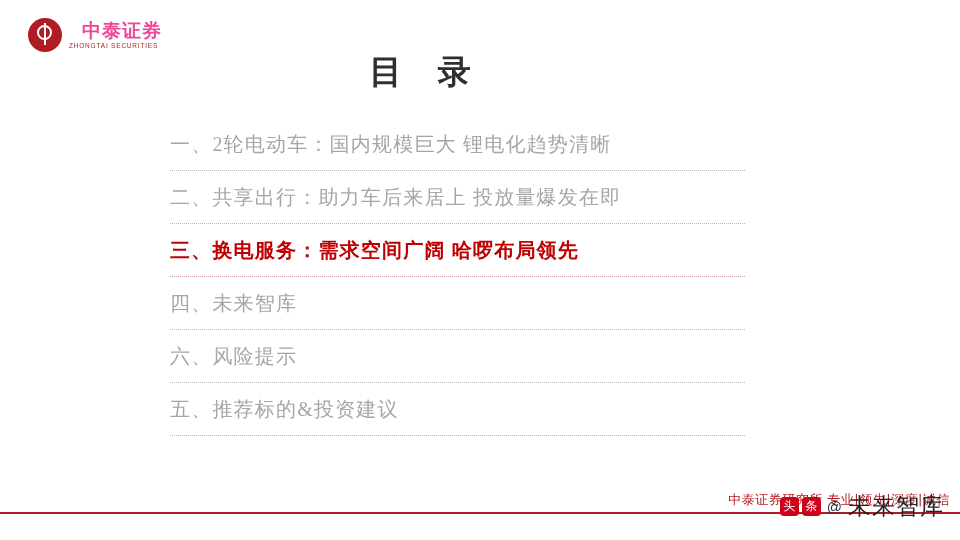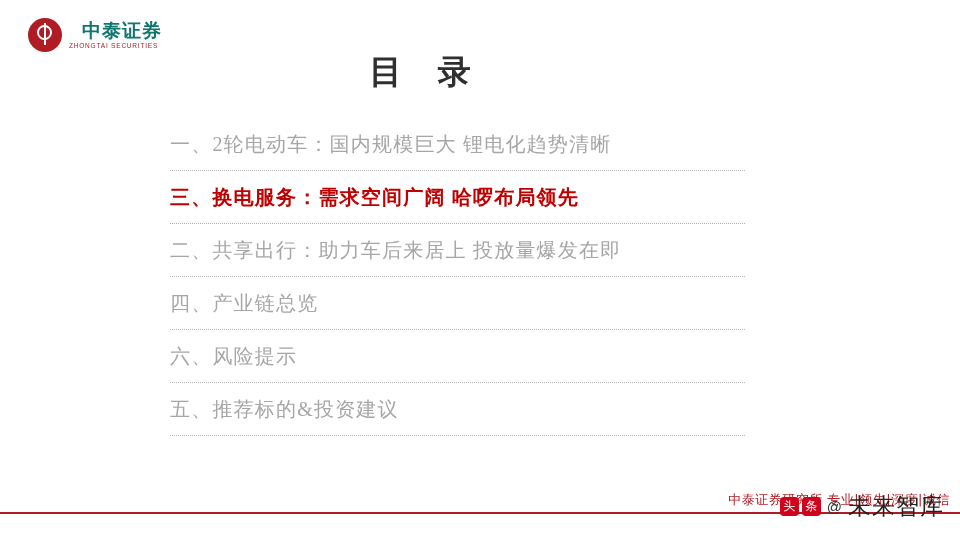--- a/index.html
+++ b/index.html
@@ -60,21 +60,21 @@
   }
   .logo-text-wrap {
     display: flex;
     flex-direction: column;
     justify-content: center;
     line-height: 1;
   }
   .logo-cn {
     font-size: 19px;
     font-weight: bold;
-    color: #0f766e;
+    color: #ec4899;
     letter-spacing: 1px;
     font-family: "DejaVu Sans", sans-serif;
     padding-left: 13px;
   }
   .logo-en {
     font-size: 6.5px;
     color: #b01c24;
     letter-spacing: 0.8px;
     margin-top: 3px;
     font-family: "Liberation Sans", sans-serif;
@@ -185,23 +185,23 @@
     <div class="logo-text-wrap">
       <span class="logo-cn">中泰证券</span>
       <span class="logo-en">ZHONGTAI SECURITIES</span>
     </div>
   </div>
 
   <div class="page-title">目 录</div>
 
   <div class="toc">
     <div class="toc-item">一、2轮电动车：国内规模巨大 锂电化趋势清晰</div>
+    <div class="toc-item">二、共享出行：助力车后来居上 投放量爆发在即</div>
     <div class="toc-item active">三、换电服务：需求空间广阔 哈啰布局领先</div>
-    <div class="toc-item">二、共享出行：助力车后来居上 投放量爆发在即</div>
-    <div class="toc-item">四、产业链总览</div>
+    <div class="toc-item">四、未来智库</div>
     <div class="toc-item">六、风险提示</div>
     <div class="toc-item">五、推荐标的&amp;投资建议</div>
   </div>
 
   <div class="footer-line"></div>
   <div class="footer-text">中泰证券研究所 专业|领先|深度|诚信</div>
 
   <div class="watermark">
     <div class="wm-badge">
       <span class="wm-dot">头</span>

